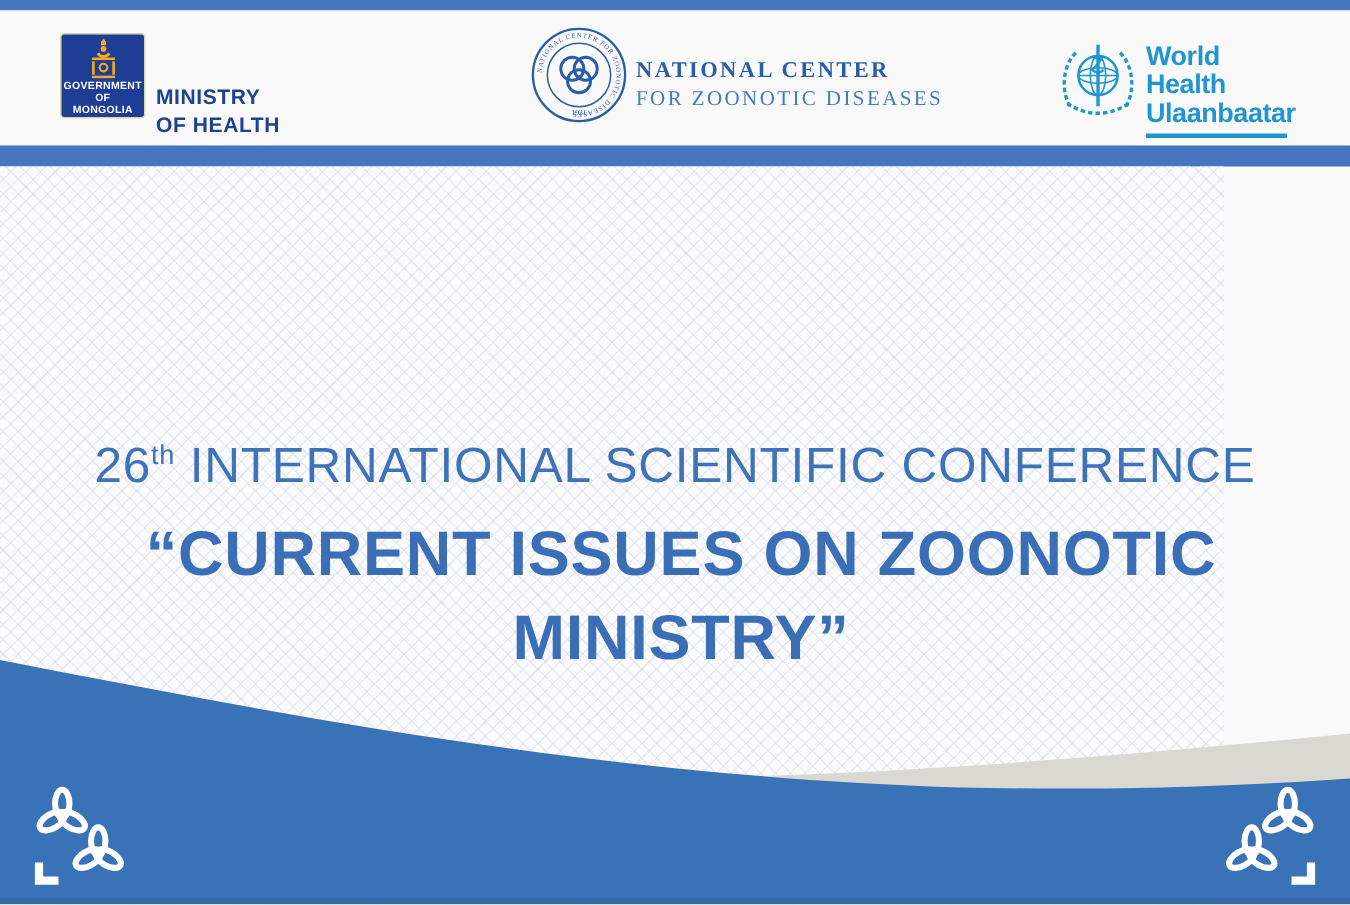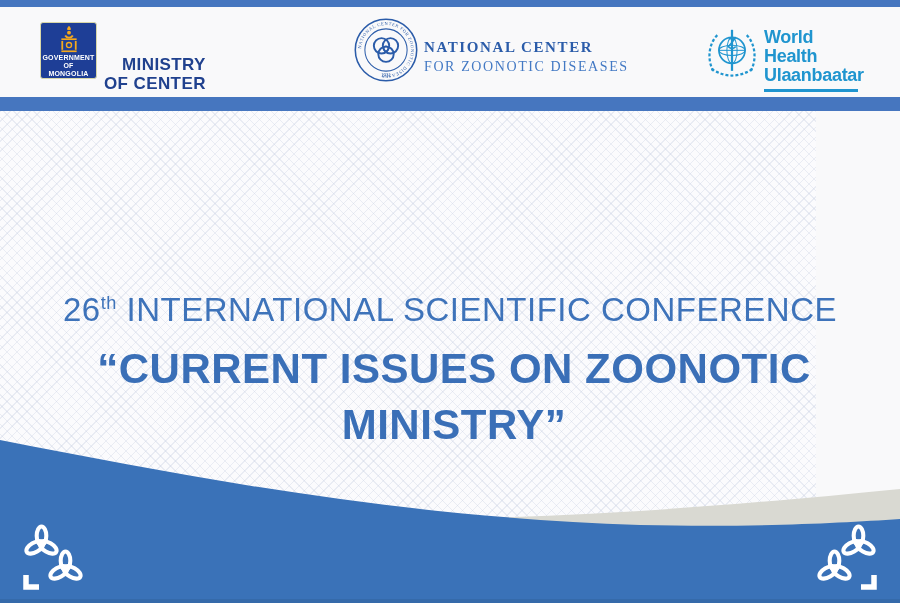--- a/index.html
+++ b/index.html
@@ -18,21 +18,21 @@
     background:var(--gov-square,#1e3e96);border:1px solid #d9d7a8;box-sizing:border-box;
     display:flex;flex-direction:column;align-items:center;justify-content:flex-start;
   }
   .gov-square svg{margin-top:2px;}
   .gov-square-label{
     color:#fff;font-size:7px;font-weight:bold;line-height:8px;text-align:center;
     letter-spacing:.2px;margin-top:1px;
   }
   .moh-name{
     position:absolute;left:104px;top:48px;color:var(--moh-navy,#20418e);
-    font-size:17px;font-weight:bold;line-height:19px;letter-spacing:.4px;text-align:right;
+    font-size:14px;font-weight:bold;line-height:19px;letter-spacing:.4px;
   }
   .nczd-seal{position:absolute;left:354px;top:11px;width:64px;height:64px;}
   .nczd-name{position:absolute;left:424px;top:32px;font-family:Liberation Serif, serif;}
   .nczd-name .l1{color:var(--nczd-blue,#2b5ca9);font-size:15px;letter-spacing:1.6px;font-weight:bold;}
   .nczd-name .l2{color:var(--nczd-light,#4379c4);font-size:14px;letter-spacing:1.6px;margin-top:3px;}
   .who-emblem{position:absolute;left:704px;top:17px;width:56px;height:62px;}
   .who-text{position:absolute;left:764px;top:21px;width:96px;}
   .who-text .l1,.who-text .l2{color:var(--who-blue,#2095cf);font-size:18px;font-weight:bold;line-height:19px;letter-spacing:-0.3px;}
   .who-rule{height:3px;background:var(--who-blue,#2095cf);width:94px;margin:4px 0 4px 0;border:none;}
   .who-country{color:var(--who-blue,#2095cf);font-size:14px;font-weight:bold;}
@@ -95,21 +95,21 @@
         <circle class="gold-stroke" cx="18" cy="31.5" r="4" stroke-width="2.2"></circle>
         <rect class="gold" x="6" y="40" width="24" height="2.6"></rect>
       </svg>
       <div class="gov-square-label">
         <div>GOVERNMENT OF</div>
         <div>MONGOLIA</div>
       </div>
     </div>
     <div class="moh-name">
       <div>MINISTRY</div>
-      <div>OF CENTER</div>
+      <div>OF HEALTH</div>
     </div>
 
     <svg class="nczd-seal" viewBox="0 0 100 100">
       <defs>
         <path id="ringpath" d="M50,50 m-39,0 a39,39 0 1,1 78,0 a39,39 0 1,1 -78,0"></path>
       </defs>
       <circle class="seal-stroke" cx="50" cy="50" r="48" stroke-width="2.4"></circle>
       <circle class="seal-stroke" cx="50" cy="50" r="33" stroke-width="1.6"></circle>
       <text class="seal-text" font-size="7" letter-spacing="1">
         <textPath href="#ringpath" startOffset="2">NATIONAL CENTER FOR ZOONOTIC DISEASES</textPath>

